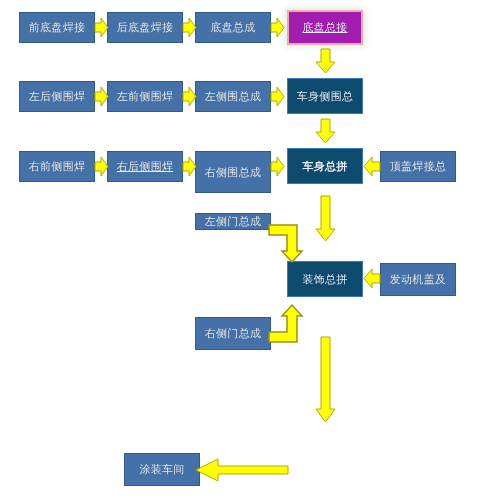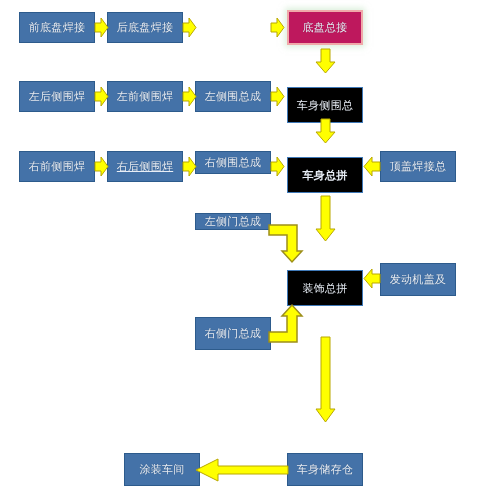--- a/index.html
+++ b/index.html
@@ -27,28 +27,28 @@
     border: 1px solid #2d5party;
     border: 1px solid #2d5b8c;
     color: #e8eef6;
     font-size: 11px;
     line-height: 1;
     letter-spacing: 0.3px;
     white-space: nowrap;
     text-shadow: 0 0 1px rgba(0,0,0,0.35);
   }
   .node.light {
-    background: #000000;
+    background: #0c4a6e;
     border-color: #3f79b8;
-    margin-top: 9px;
   }
   .node.selected {
-    background: #be185d;
+    background: #a21caf;
     border: 2px solid #f0a9a9;
     box-shadow: 0 0 6px 2px rgba(190, 225, 190, 0.55);
+    text-decoration: underline;
   }
 
   svg.arrowsvg {
     position: absolute;
     overflow: visible;
   }
   .apoly {
     fill: #ffff00;
     stroke: #b9a800;
     stroke-width: 1;
@@ -62,20 +62,23 @@
 </head>
 <body>
 
 <div id="canvas">
 
   <div class="node" style="left:19px; top:12px; width:76px; height:31px;">
     <span>前底盘焊接</span>
   </div>
   <div class="node" style="left:107px; top:12px; width:76px; height:31px;">
     <span>后底盘焊接</span>
+  </div>
+  <div class="node" style="left:195px; top:12px; width:76px; height:31px;">
+    <span>底盘总成</span>
   </div>
   <div class="node selected" style="left:287px; top:10px; width:76px; height:35px;">
     <span>底盘总接</span>
   </div>
 
   <svg class="arrowsvg" style="left:95px; top:18px;" width="13" height="19" viewBox="0 0 13 19">
     <polygon class="apoly" points="0,5 6,5 6,0 13,9.5 6,19 6,14 0,14"></polygon>
   </svg>
   <svg class="arrowsvg" style="left:183px; top:18px;" width="13" height="19" viewBox="0 0 13 19">
     <polygon class="apoly" points="0,5 6,5 6,0 13,9.5 6,19 6,14 0,14"></polygon>
@@ -114,21 +117,21 @@
   <svg class="arrowsvg" style="left:316px; top:119px;" width="19" height="24" viewBox="0 0 19 24">
     <polygon class="apoly" points="5,0 14,0 14,13 19,13 9.5,24 0,13 5,13"></polygon>
   </svg>
 
   <div class="node" style="left:19px; top:151px; width:76px; height:31px;">
     <span>右前侧围焊</span>
   </div>
   <div class="node" style="left:107px; top:151px; width:76px; height:31px;text-decoration:underline;">
     <span>右后侧围焊</span>
   </div>
-  <div class="node" style="left:195px; top:151px; width:76px; height:23px;">
+  <div class="node" style="left:195px; top:151px; width:76px; height:42px;">
     <span>右侧围总成</span>
   </div>
   <div class="node light" style="left:287px; top:148px; width:76px; height:36px;font-weight:bold;">
     <span>车身总拼</span>
   </div>
   <div class="node" style="left:380px; top:151px; width:76px; height:31px;">
     <span>顶盖焊接总</span>
   </div>
 
   <svg class="arrowsvg" style="left:95px; top:157px;" width="13" height="19" viewBox="0 0 13 19">
@@ -174,21 +177,18 @@
     <polygon class="apoly-elbow" points="0,37 18,37 18,21 13,21 23,10 33,21 28,21 28,47 0,47"></polygon>
   </svg>
 
   <svg class="arrowsvg" style="left:316px; top:337px;" width="19" height="85" viewBox="0 0 19 85">
     <polygon class="apoly" points="5,0 14,0 14,72 19,72 9.5,85 0,72 5,72"></polygon>
   </svg>
 
   <div class="node" style="left:124px; top:453px; width:76px; height:33px;font-family:Liberation Serif, serif;">
     <span>涂装车间</span>
   </div>
-  <div class="node" style="left:287px; top:453px; width:76px; height:33px;">
-    <span>车身储存仓</span>
-  </div>
 
   <svg class="arrowsvg" style="left:196px; top:459px;" width="92" height="22" viewBox="0 0 92 22">
     <polygon class="apoly" points="92,7 22,7 22,0 0,11 22,22 22,15 92,15"></polygon>
   </svg>
 
 </div>
 
 </body></html>

